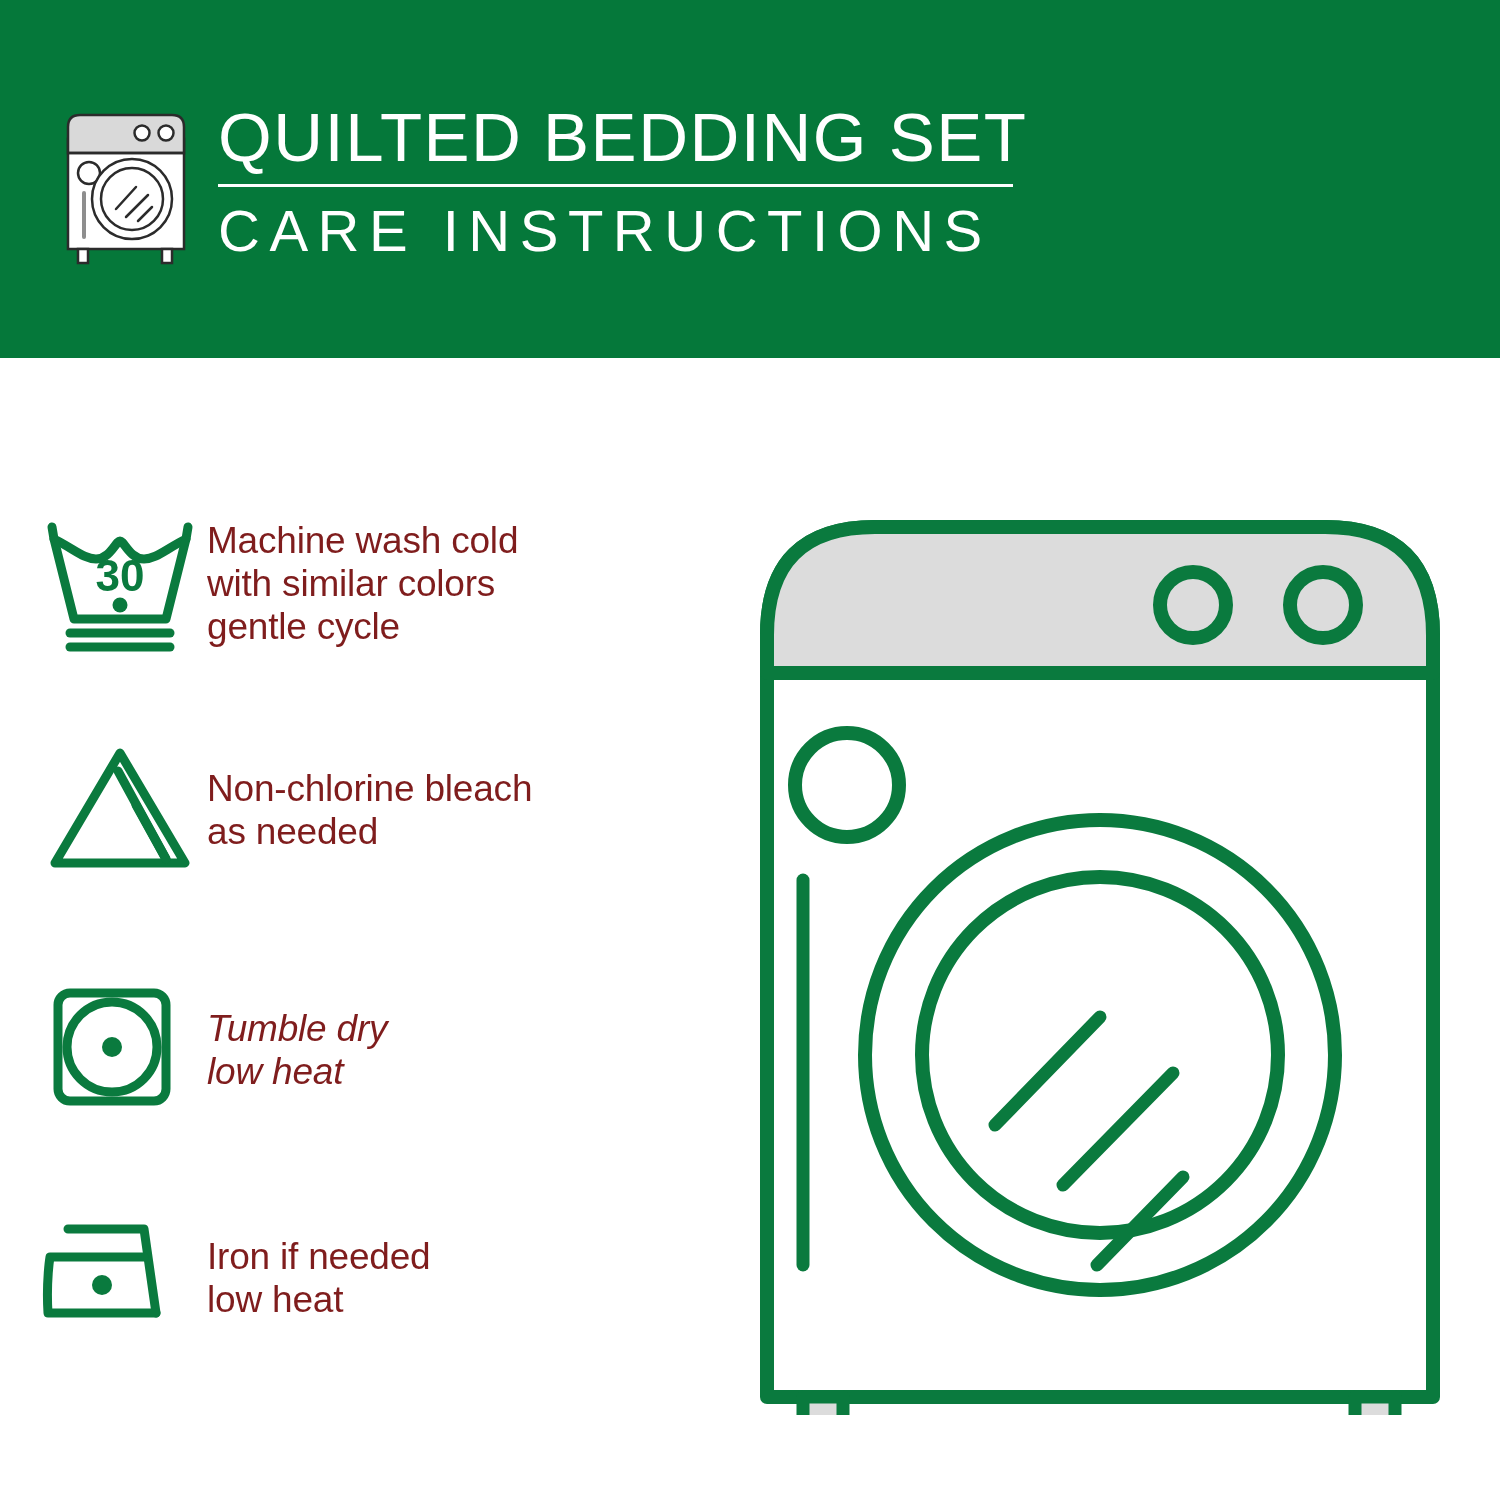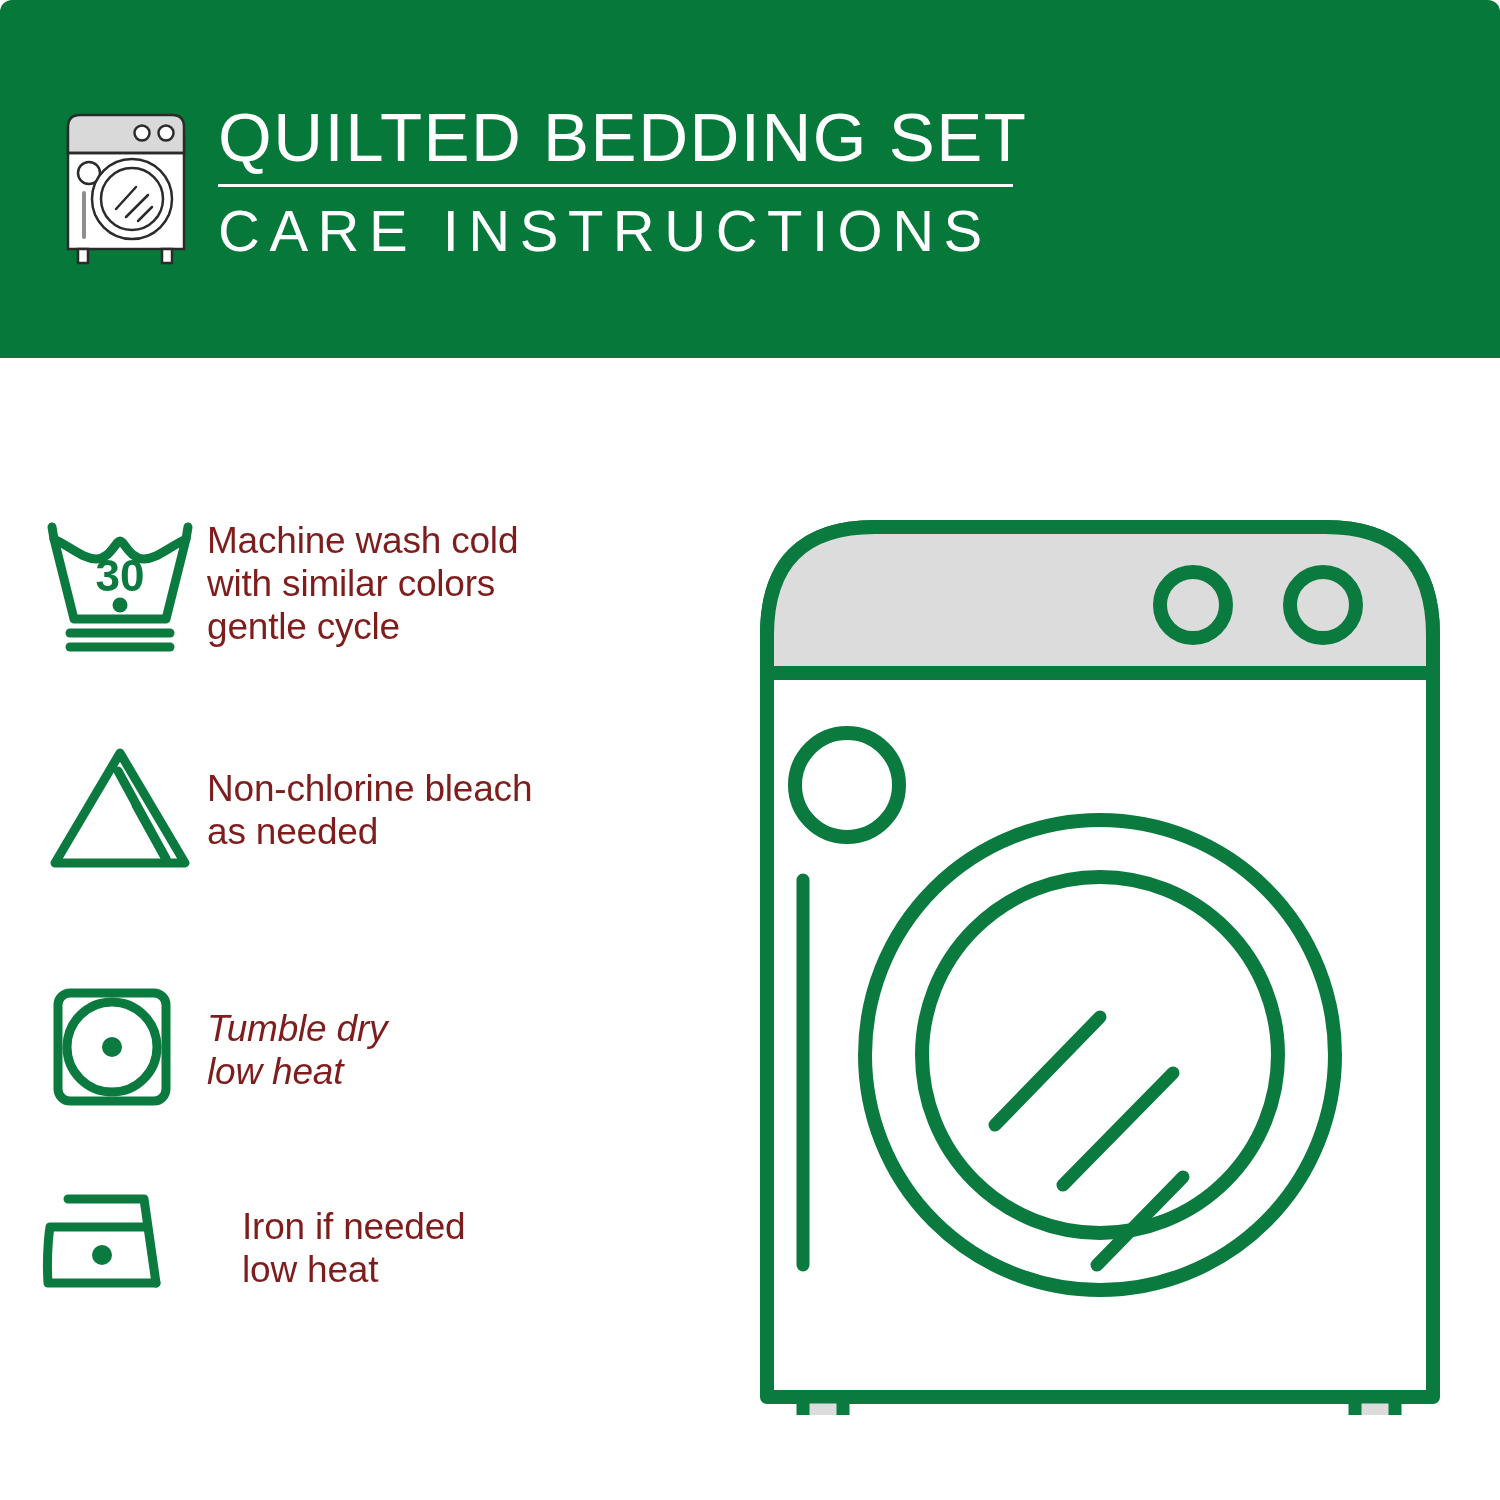--- a/index.html
+++ b/index.html
@@ -9,21 +9,20 @@
   }
   body {
     font-family: "Liberation Sans", sans-serif;
   }
   #page {
     position: relative;
     width: 1500px;
     height: 1500px;
     background: #ffffff;
     overflow: hidden;
-    border-radius: 12px;
   }
 
   
   #header-band {
     position: absolute;
     left: 0; top: 0;
     width: 1500px;
     height: 358px;
     background: #05783a;
   }
@@ -96,21 +95,21 @@
     line-height: 43px;
     font-weight: 400;
     letter-spacing: -0.2px;
     font-family: "Liberation Sans", sans-serif;
   }
   .care-text span { display: block; white-space: nowrap; }
 
   #care-item-0 { top: 0px; }
   #care-item-1 { top: 222px; }
   #care-item-2 { top: 462px; font-style: italic; }
-  #care-item-3 { top: 660px; gap: 35px; }
+  #care-item-3 { top: 690px; }
 
   .care-item-0-text { padding-top: 14px; }
   .care-item-1-text { padding-top: 40px; }
   .care-item-2-text { padding-top: 40px; }
   .care-item-3-text { padding-top: 40px; }
 
   
   #machine-illustration {
     position: absolute;
     left: 745px;

